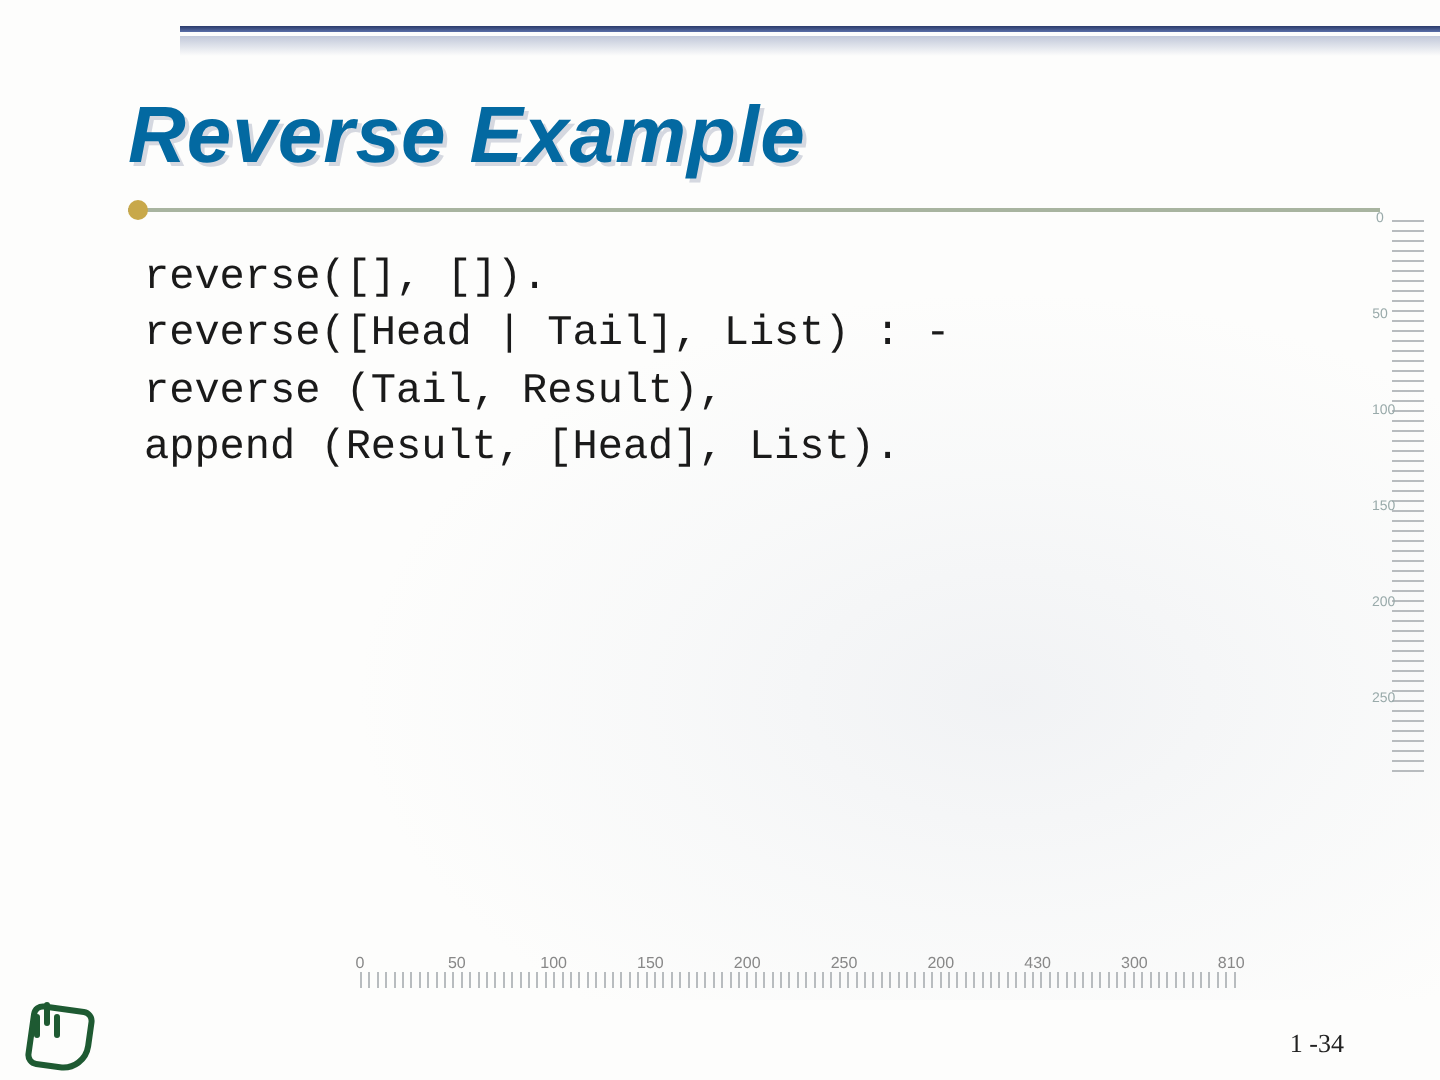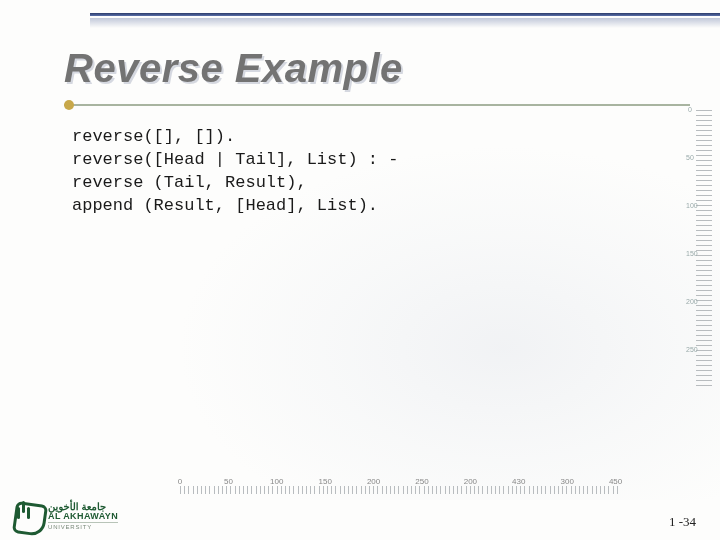--- a/index.html
+++ b/index.html
@@ -53,30 +53,30 @@
     bottom: -6px;
     left: 0;
     width: 10px; height: 10px;
     background: #c8a84a;
     border-radius: 50%;
   }
   .title {
     font-size: 40px;
     font-weight: 700;
     font-style: italic;
-    color: #737373;
+    color: #0369a1;
     text-shadow: 2px 2px 0 rgba(180,185,200,0.55);
     letter-spacing: 0.5px;
   }
   .code {
     position: absolute;
     top: 126px;
     left: 72px;
     font-family: "Courier New", Courier, monospace;
-    font-size: 17px;
+    font-size: 21px;
     line-height: 1.35;
     color: #1a1a1a;
     white-space: pre;
   }
   .ruler-v {
     position: absolute;
     right: 6px;
     top: 110px;
     width: 26px;
     height: 280px;
@@ -180,21 +180,21 @@
   .logo-sub {
     font-size: 6px;
     color: #7a8a7a;
     letter-spacing: 0.8px;
     border-top: 1px solid #b8c4b8;
     padding-top: 1px;
     margin-top: 1px;
   }
   .pagenum {
     position: absolute;
-    right: 24px;
+    right: 48px;
     bottom: 10px;
     font-size: 13px;
     color: #222;
     font-family: "Times New Roman", serif;
   }
 </style>
 </head>
 <body>
 
 <div class="bg-grad"></div>
@@ -235,25 +235,20 @@
   <div class="ticks"></div>
   <span class="lbl" style="left:0%">0</span>
   <span class="lbl" style="left:11%">50</span>
   <span class="lbl" style="left:22%">100</span>
   <span class="lbl" style="left:33%">150</span>
   <span class="lbl" style="left:44%">200</span>
   <span class="lbl" style="left:55%">250</span>
   <span class="lbl" style="left:66%">200</span>
   <span class="lbl" style="left:77%">430</span>
   <span class="lbl" style="left:88%">300</span>
-  <span class="lbl" style="left:99%">450</span>
+  <span class="lbl" style="left:99%">810</span>
 </div>
 
 <div class="logo">
   <div class="logo-mark"></div>
-  <div class="logo-text">
-    <span class="logo-ar">جامعة الأخوين</span>
-    <span class="logo-en">AL AKHAWAYN</span>
-    <span class="logo-sub">UNIVERSITY</span>
-  </div>
 </div>
 
 <div class="pagenum">1 -34</div>
 
 </body></html>

